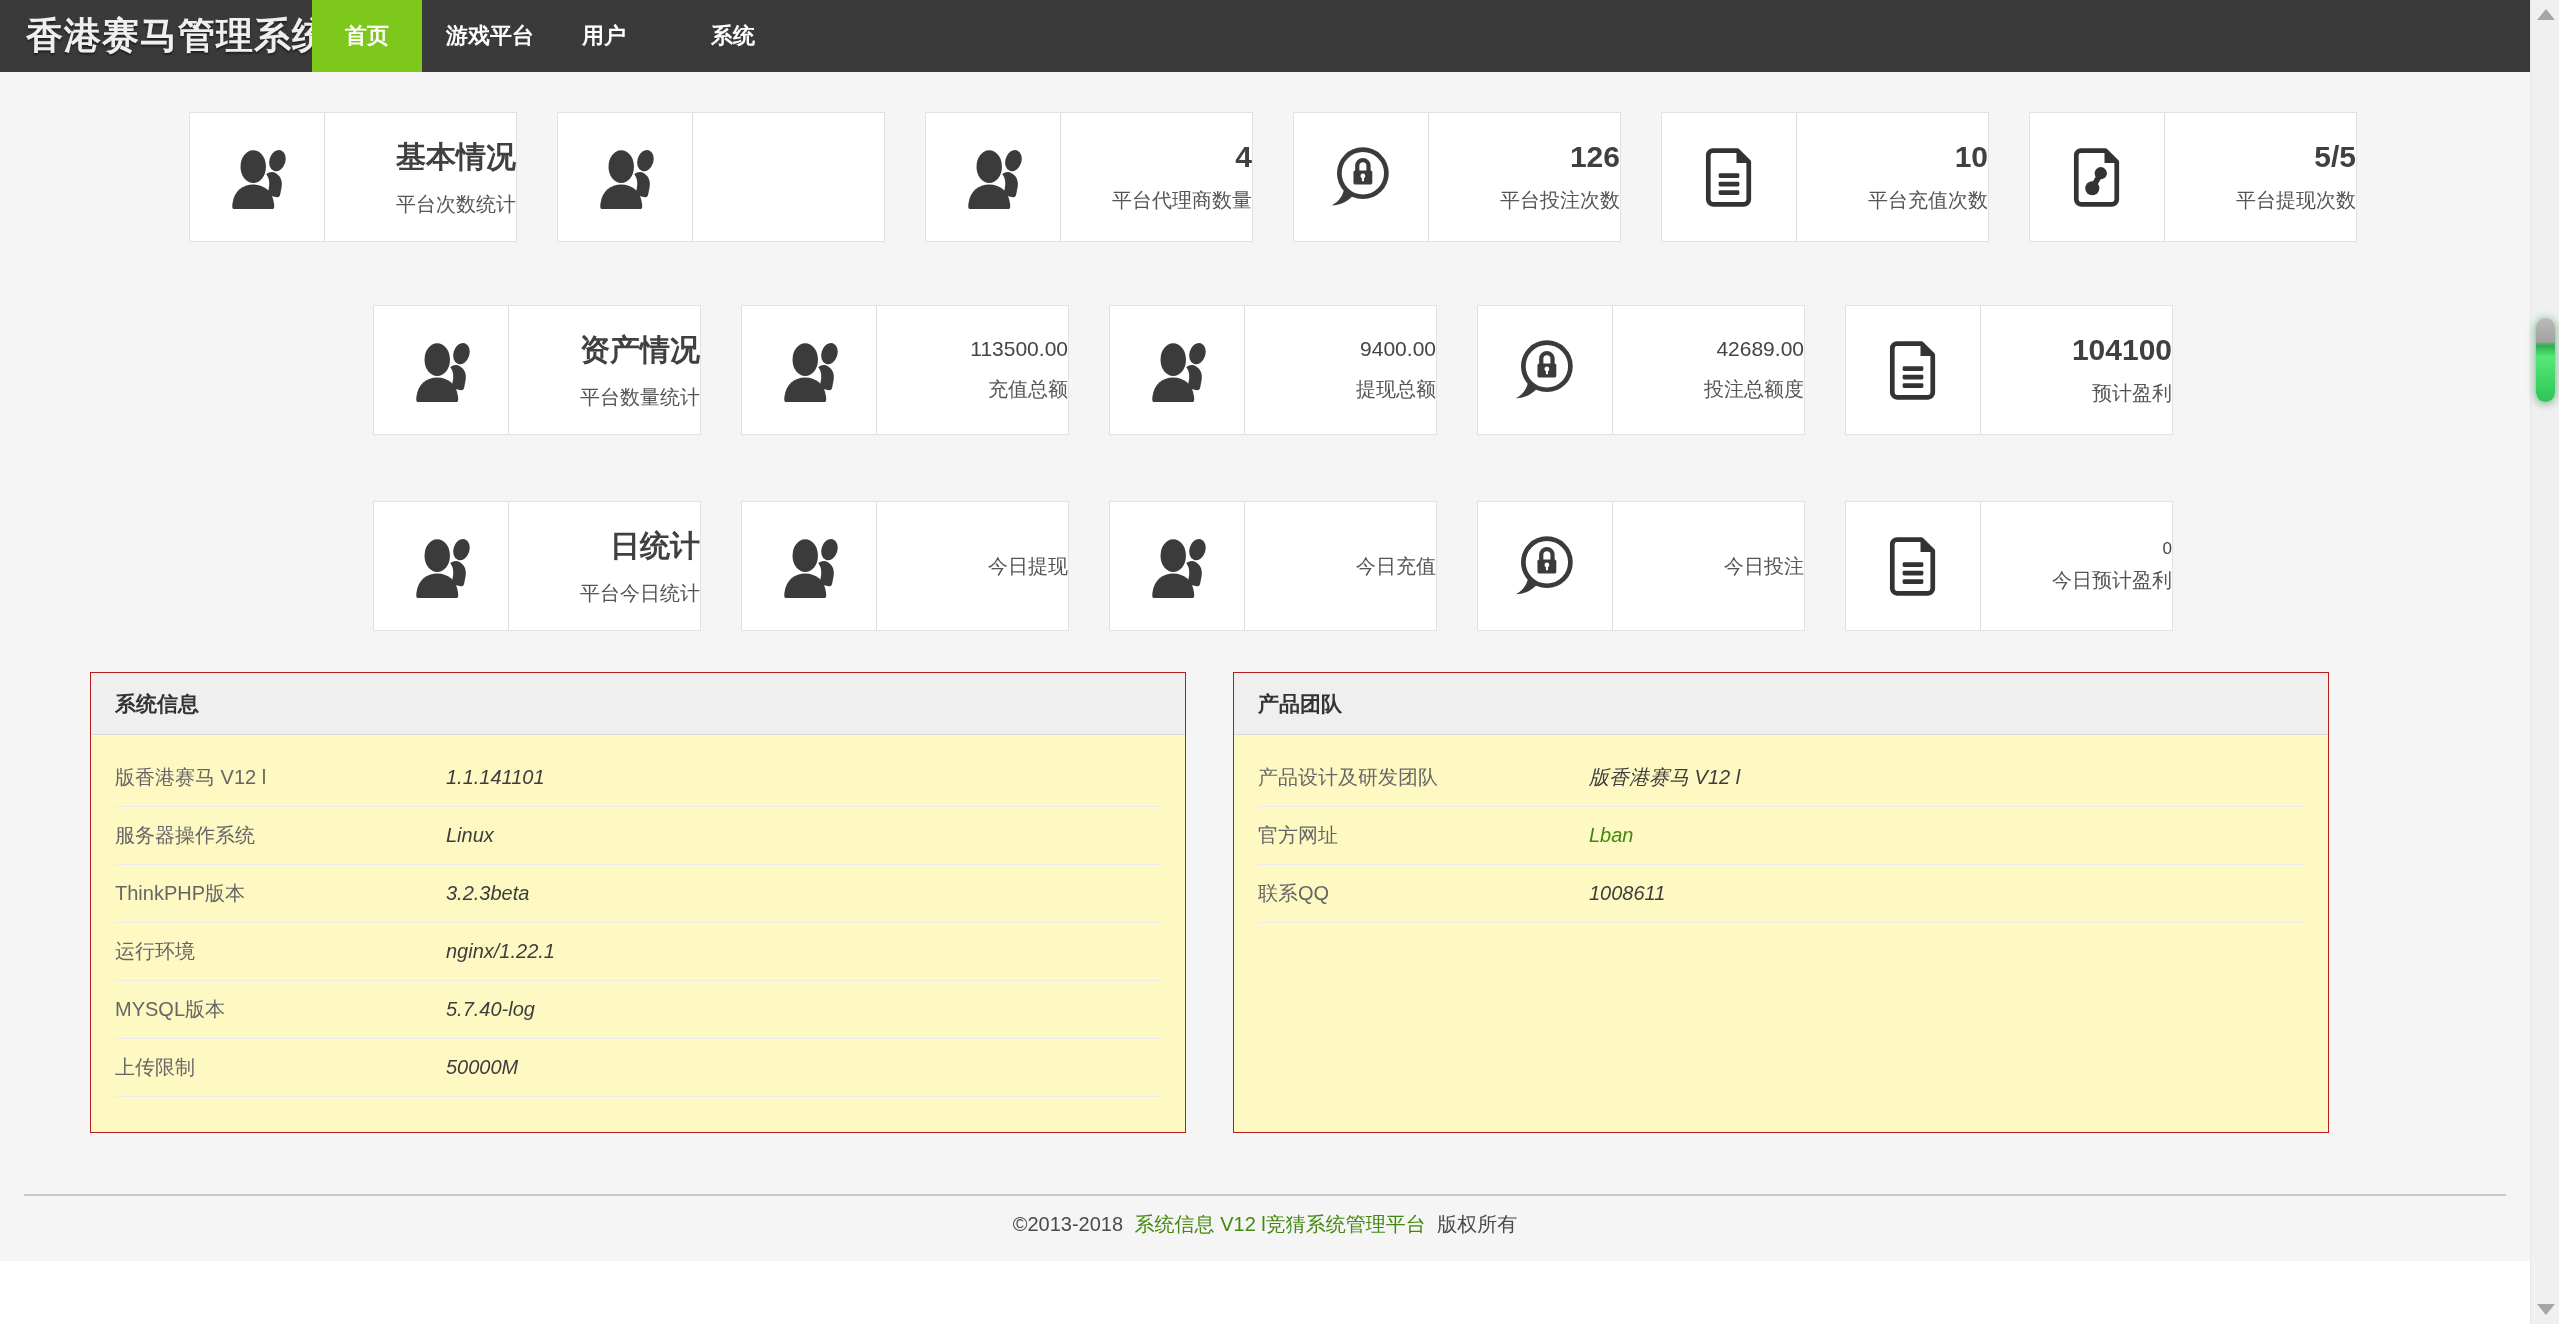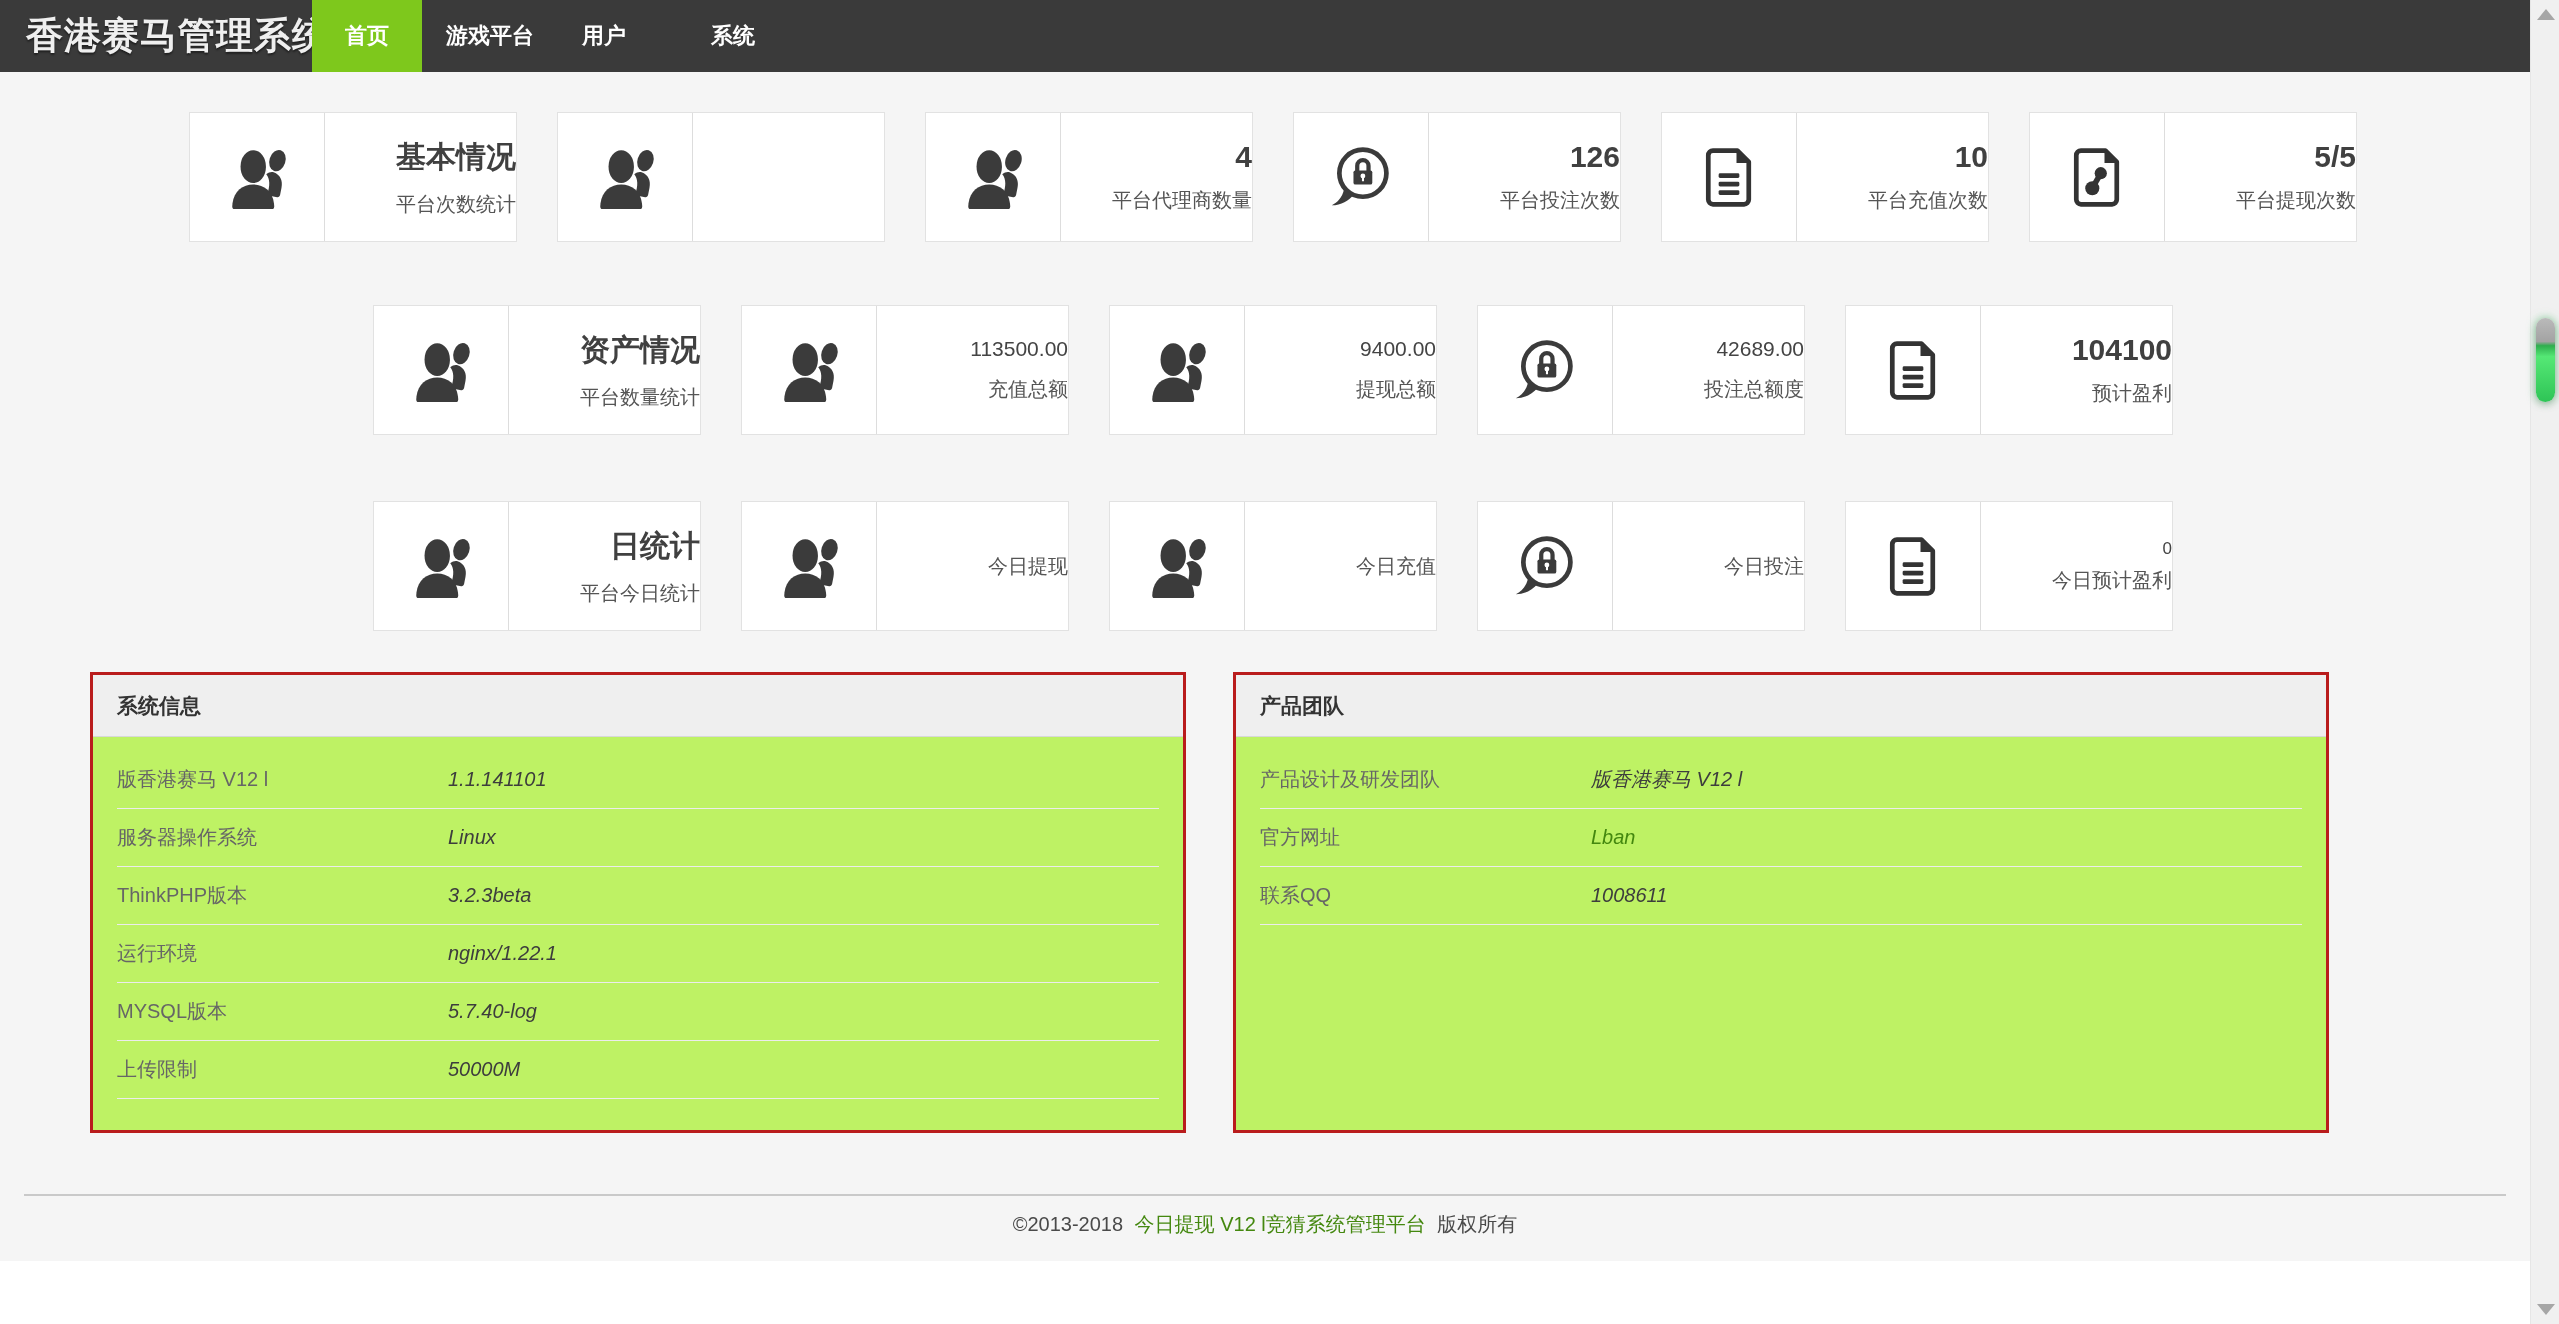--- a/index.html
+++ b/index.html
@@ -33,21 +33,21 @@
   .card-text { flex:1; display:flex; flex-direction:column; align-items:flex-end;
                justify-content:center; text-align:center; }
   .v-title { font-size:30px; font-weight:bold; color:#404040; margin-bottom:13px; }
   .v-big   { font-size:30px; font-weight:bold; color:#404040; margin-bottom:13px; }
   .v-normal{ font-size:21px; color:#444444; margin-bottom:15px; }
   .v-small { font-size:17px; color:#444444; margin-bottom:8px; }
   .card-label { font-size:20px; color:#555555; }
 
   
   .panels { display:flex; margin-left:90px; margin-top:41px; column-gap:47px; }
-  .panel { width:1096px; height:461px; background:#bef264; border:3px solid #b91c1c; }
+  .panel { width:1096px; height:461px; background:#fef9c3; border:1px solid #b91c1c; }
   .panel-header { height:62px; line-height:61px; padding-left:24px; background:#efefef;
                   border-bottom:1px solid #d8d8d8; font-size:21px; font-weight:bold; color:#333333; }
   .panel-body { padding:14px 24px 0 24px; }
   .info-row { display:flex; align-items:center; height:58px; border-bottom:1px solid #ececec;
               font-size:20px; }
   .info-label { width:331px; color:#666666; }
   .info-value { color:#3d3d3d;font-style:italic; }
   .info-value.link { color:#44880f; cursor:pointer; }
 
   
@@ -352,21 +352,21 @@
           </div>
         </div>
       </div>
 
     </div>
 
     <div class="footer">
       <div class="footer-divider"></div>
       <div class="footer-text">
         <span>©2013-2018</span>
-        <span class="footer-link">今日提现 V12 l竞猜系统管理平台</span>
+        <span class="footer-link">系统信息 V12 l竞猜系统管理平台</span>
         <span>版权所有</span>
       </div>
     </div>
 
   </div>
 
   <div class="scrollbar">
     <div class="sb-arrow-up"></div>
     <div class="sb-thumb"></div>
     <div class="sb-arrow-down"></div>

